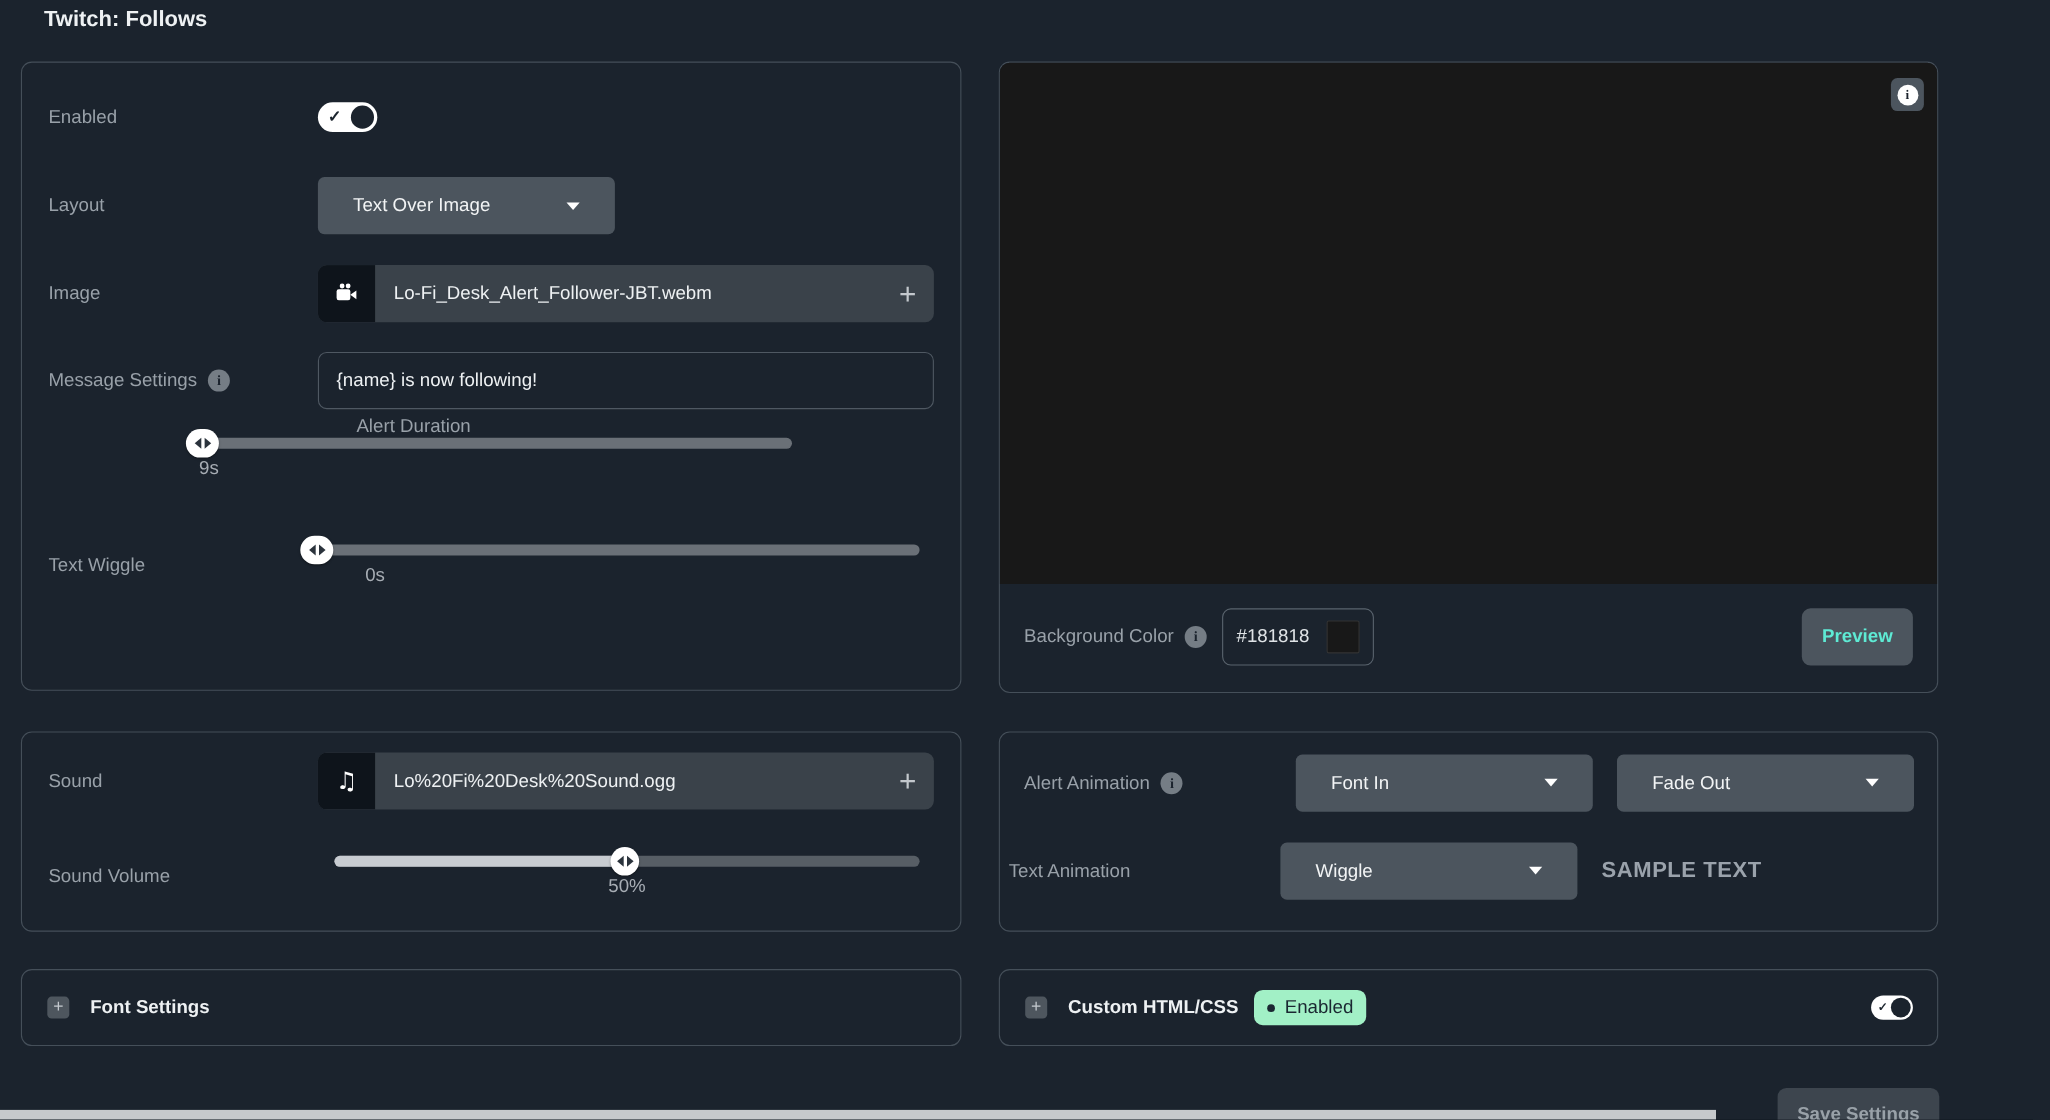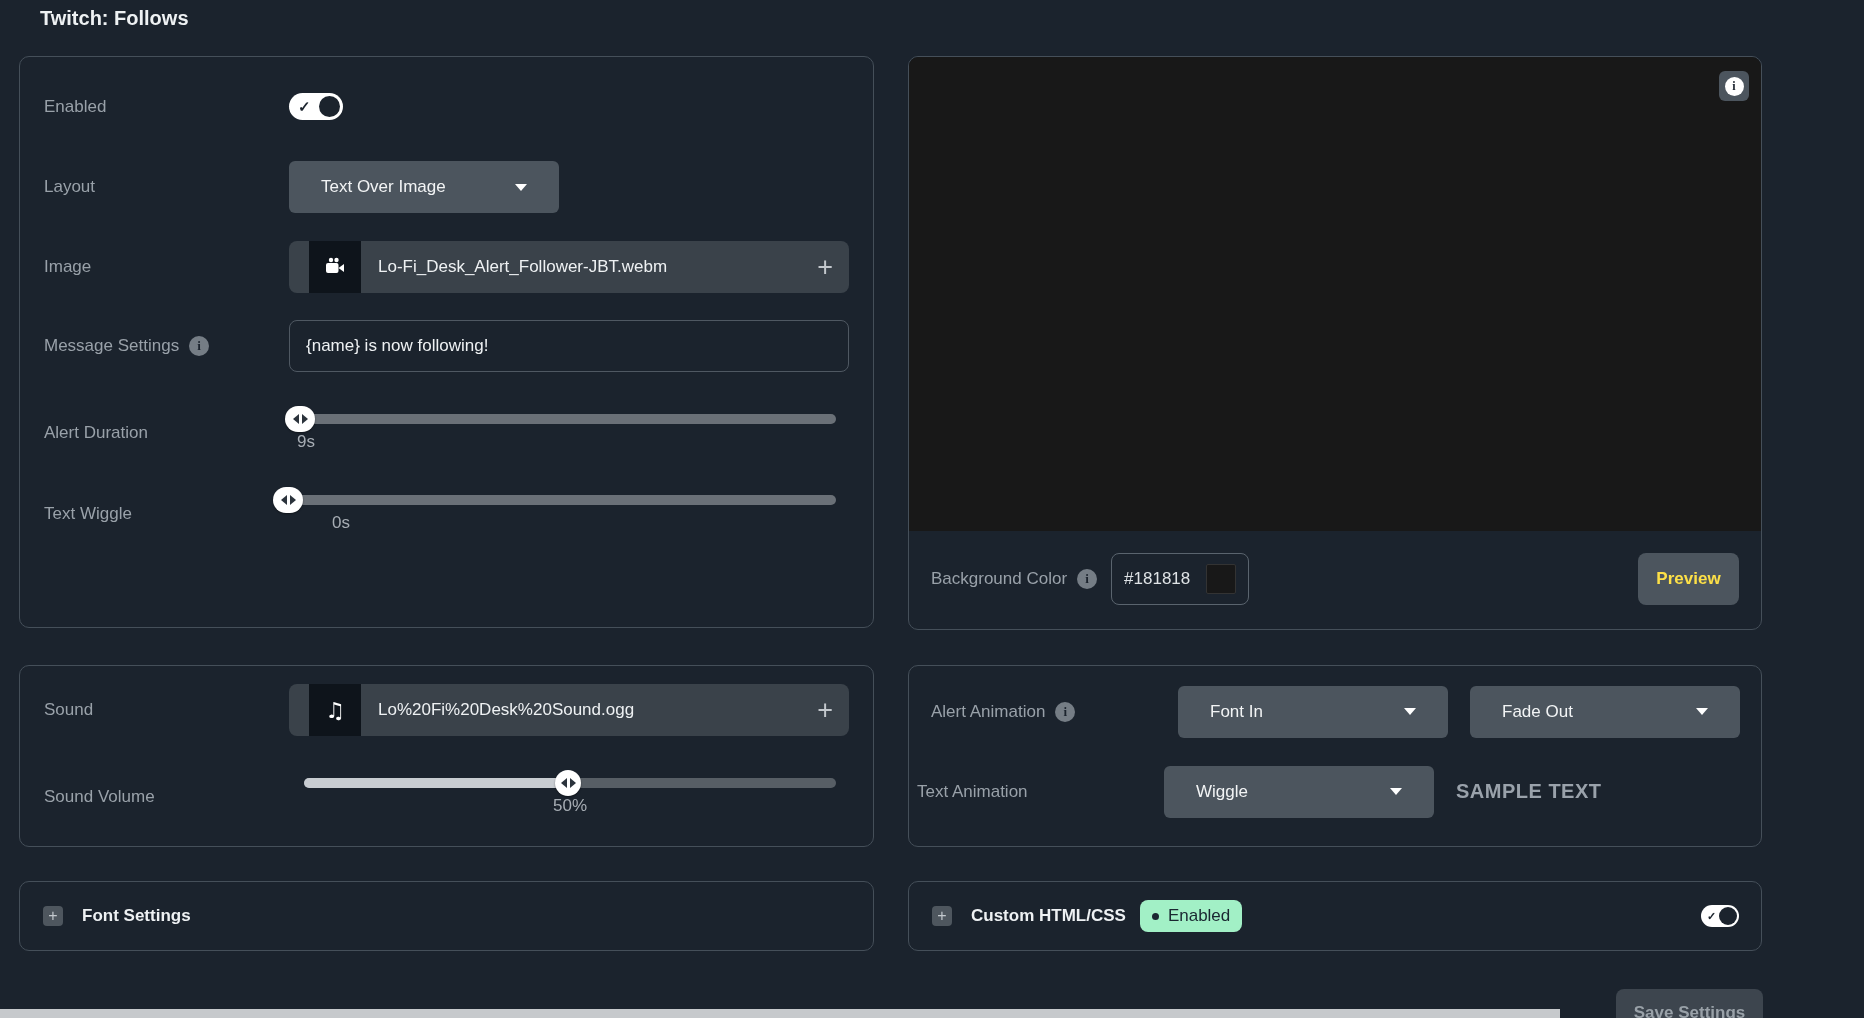--- a/index.html
+++ b/index.html
@@ -29,21 +29,21 @@
   .toggle-sm { width:38px; height:22px; background:#ffffff; border-radius:11px; position:relative; display:flex; align-items:center; }
   .toggle-sm .tg-check { margin-left:6px; color:#1b232d; font-size:11px; font-weight:700; line-height:1; }
   .toggle-sm .tg-knob { position:absolute; right:2px; top:2px; width:18px; height:18px; border-radius:50%; background:#1b232d; }
 
   
   .dropdown { height:52px; background:#4c555e; border-radius:6px; display:flex; align-items:center;
               padding:0 32px; color:#f2f4f5; font-size:17px; cursor:pointer; }
   .dropdown .caret { margin-left:auto; width:0; height:0; border-left:6px solid transparent; border-right:6px solid transparent; border-top:7px solid #ffffff; }
 
   
-  .file-field { height:52px; background:#3a424a; border-radius:8px; display:flex; align-items:center; overflow:hidden; width:563px;padding-left:20px; }
+  .file-field { height:52px; background:#3a424a; border-radius:8px; display:flex; align-items:center; overflow:hidden; width:563px; }
   .file-iconbox { width:52px; height:52px; flex:none; background:#0e141b; display:flex; align-items:center; justify-content:center; }
   .file-name { padding-left:17px; color:#eef1f3; font-size:17px; white-space:nowrap; }
   .file-add { margin-left:auto; padding-right:16px; color:#c3c8cd; font-size:27px; font-weight:300; line-height:1; cursor:pointer; }
 
   
   .text-input { height:52px; width:564px; border:1px solid #4f5862; border-radius:8px; display:flex; align-items:center; padding:0 16px; color:#eef1f3; font-size:17px; background:transparent; }
 
   
   .info-dot { width:20px; height:20px; border-radius:50%; background:#757d85; color:#1b232d; font-size:13px; font-weight:700; display:inline-flex; align-items:center; justify-content:center; font-family:"Liberation Serif", serif; }
 
@@ -59,21 +59,21 @@
 
   
   .preview-area { position:absolute; left:0; right:0; top:0; height:474px; background:#181818; border-radius:9px 9px 0 0; }
   .preview-info-btn { position:absolute; top:14px; right:12px; width:30px; height:30px; border-radius:6px; background:#4c555e; display:flex; align-items:center; justify-content:center; cursor:pointer; }
   .preview-info-btn .circle { width:19px; height:19px; border-radius:50%; background:#ffffff; color:#1b232d; font-size:12px; font-weight:700; display:flex; align-items:center; justify-content:center; font-family:"Liberation Serif", serif; }
   .preview-bottom { position:absolute; left:0; right:0; bottom:0; height:100px; display:flex; align-items:center; padding:0 22px; }
   .preview-bottom .label { width:auto; }
   .color-box { margin-left:14px; width:138px; height:52px; border:1px solid #5a646e; border-radius:8px; display:flex; align-items:center; padding:0 12px; gap:8px; cursor:pointer; }
   .color-box .hex { color:#dfe3e6; font-size:17px; }
   .color-swatch { width:30px; height:30px; background:#181818; border:1px solid #333; border-radius:2px; margin-left:auto; }
-  .btn { background:#4c555e; border-radius:8px; color:#fde047; font-size:17px; font-weight:700; display:flex; align-items:center; justify-content:center; cursor:pointer; }
+  .btn { background:#4c555e; border-radius:8px; color:#5eead4; font-size:17px; font-weight:700; display:flex; align-items:center; justify-content:center; cursor:pointer; }
   .preview-btn { margin-left:auto; width:101px; height:52px; }
 
   
   .dd-270 { width:270px; flex:none; }
   .sample-text { margin-left:22px; font-size:20px; font-weight:700; color:#9aa2ab; letter-spacing:.5px; }
 
   
   .expand-btn { width:20px; height:20px; border-radius:4px; background:#4e565e; color:#c3c8cd; font-size:16px; line-height:1; display:flex; align-items:center; justify-content:center; cursor:pointer; flex:none; }
   .section-title { margin-left:19px; color:#eef1f3; font-size:17px; font-weight:700; }
   .badge { margin-left:14px; height:32px; background:#a2f0c6; border-radius:8px; display:flex; align-items:center; gap:9px; padding:0 12px; }
@@ -132,21 +132,21 @@
     <div class="row" style="top:263px; height:52px;">
       <div class="label">
         <span>Message Settings</span>
         <span class="info-dot">i</span>
       </div>
       <div class="text-input">
         <span>{name} is now following!</span>
       </div>
     </div>
 
-    <div class="row" style="top:344px; height:64px;">
+    <div class="row" style="top:321px; height:64px;flex-direction:column;">
       <div class="label">Alert Duration</div>
       <div class="slider-block">
         <div class="slider-track">
           <div class="slider-handle" style="left:-4px;">
             <span class="tri-l"></span>
               <span class="tri-r"></span>
           </div>
         </div>
         <div class="slider-value" style="padding-left:8px;">9s</div>
       </div>

